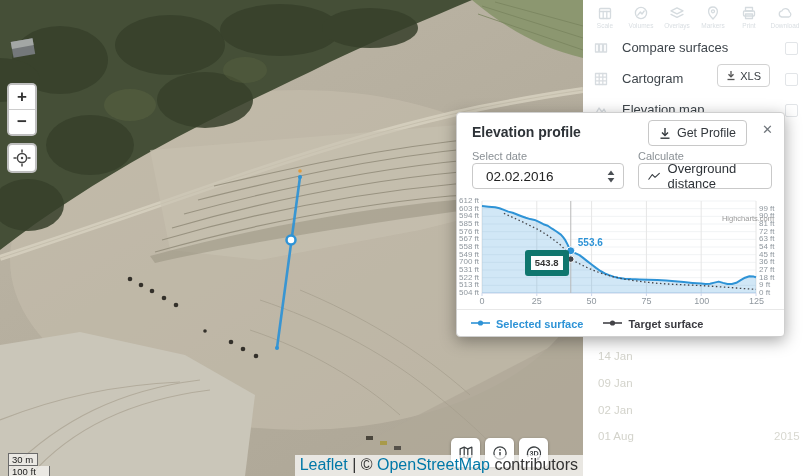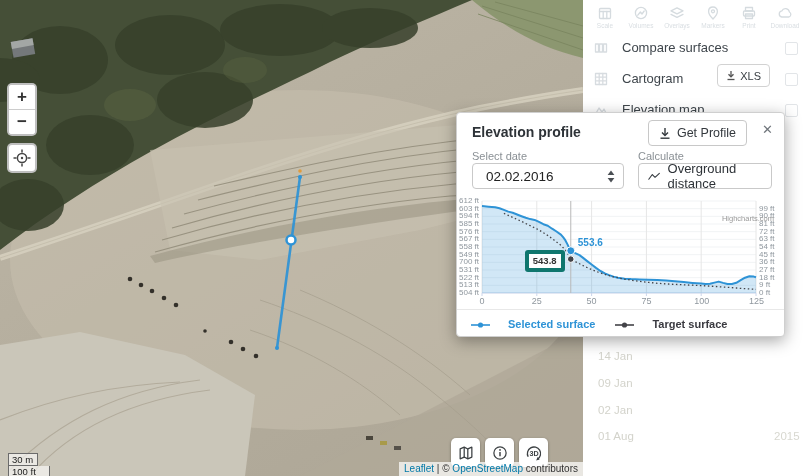--- a/index.html
+++ b/index.html
@@ -15,21 +15,21 @@
   .zoom-btn+.zoom-btn{border-top:1px solid #ccc;}
   .locate-btn{left:7px;top:143px;width:26px;height:26px;border:2px solid rgba(0,0,0,.25);border-radius:5px;background:#fff;
     display:flex;align-items:center;justify-content:center;cursor:pointer;}
   .scale-wrap{left:8px;top:453px;font-size:9.5px;color:#1a1a1a;line-height:11px;}
   .scale-line{background:rgba(255,255,255,.6);border:1.5px solid #6b6b6b;padding:0 3px;box-sizing:border-box;height:13px;}
   .scale-line.metric{width:30px;}
   .scale-line.imperial{width:42px;border-top:none;}
   .view-buttons{left:451px;top:438px;display:flex;gap:5px;}
   .view-btn{width:29px;height:29px;background:#fff;border-radius:5px;box-shadow:0 1px 3px rgba(0,0,0,.35);
     display:flex;align-items:center;justify-content:center;cursor:pointer;color:#3c4043;}
-  .attribution{right:224px;bottom:0;background:rgba(255,255,255,.72);font-size:10px;color:#333;
+  .attribution{right:224px;bottom:0;background:rgba(255,255,255,.72);font-size:16px;color:#333;
     padding:1px 5px 2px;white-space:nowrap;}
   .attribution a{color:#0078A8;text-decoration:none;}
 
   
   .sidebar{left:583px;top:0;width:224px;height:476px;background:#fff;}
   .tb{position:absolute;left:4px;top:2px;display:flex;}
   .tb-item{width:36px;display:flex;flex-direction:column;align-items:center;padding-top:3px;cursor:pointer;}
   .tb-label{font-size:6.5px;color:#d9dee2;margin-top:1px;}
   .side-row{position:absolute;left:0;right:0;height:24px;}
   .side-row .row-icon{position:absolute;left:10px;top:4px;}
@@ -54,26 +54,26 @@
     box-sizing:border-box;display:flex;align-items:center;cursor:pointer;}
   .date-select .val{font-size:13.5px;color:#222;margin-left:13px;flex:1;}
   .calc-btn{position:absolute;left:181px;top:50px;width:134px;height:26px;border:1px solid #c9c9c9;border-radius:4px;background:#fff;
     box-sizing:border-box;display:flex;align-items:center;gap:7px;padding:0 9px;cursor:pointer;}
   .calc-btn span{font-size:13px;color:#2e3338;}
   .chart{position:absolute;left:0;top:84px;width:329px;height:112px;}
   .ytick{position:absolute;font-size:8px;color:#8f979e;line-height:8px;}
   .ytick.l{width:22px;text-align:right;}
   .xtick{position:absolute;top:99px;font-size:9px;color:#8f979e;}
   .credit{position:absolute;right:10px;top:101px;font-size:7.5px;color:#999;}
-  .hc-tooltip{position:absolute;background:rgba(255,255,255,.95);border:4px solid #0f766e;border-radius:3px;
+  .hc-tooltip{position:absolute;background:rgba(255,255,255,.95);border:6px solid #0f766e;border-radius:3px;
     font-size:9.5px;font-weight:bold;color:#333;padding:1px 4px;line-height:12px;}
   .sel-label{position:absolute;font-size:10px;font-weight:bold;color:#2e93d6;}
   .legend{position:absolute;left:0;right:0;top:196px;height:28px;border-top:1px solid #e8e8e8;
     display:flex;align-items:center;gap:20px;padding-left:14px;}
-  .legend-item{display:flex;align-items:flex-end;gap:17px;cursor:pointer;}
+  .legend-item{display:flex;align-items:flex-start;gap:5px;cursor:pointer;}
   .legend-item span{font-size:11px;font-weight:bold;}
 </style>
 </head>
 <body>
 
 <div id="stage">
 
   <svg class="abs" width="807" height="476" viewBox="0 0 807 476" style="left:0;top:0">
     <defs>
       <linearGradient id="gbase" x1="0" y1="0" x2="1" y2="1">

